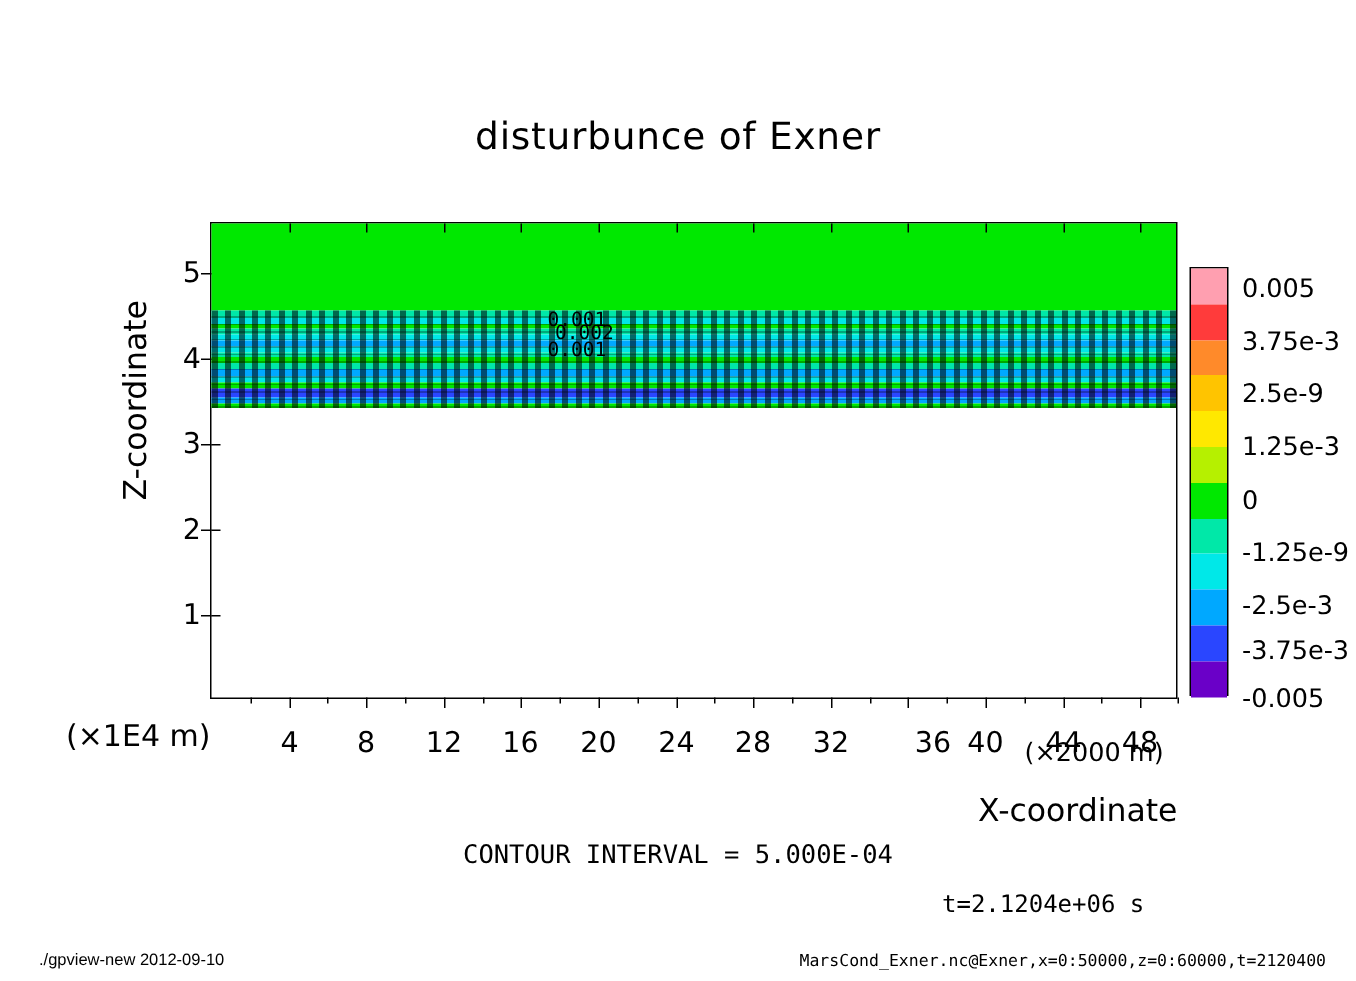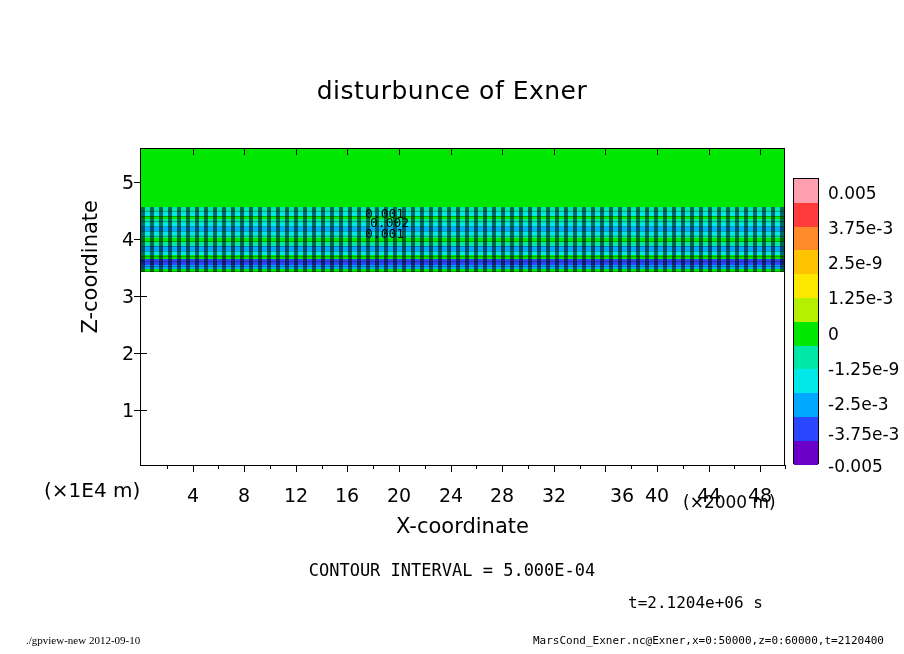--- a/index.html
+++ b/index.html
@@ -93,22 +93,22 @@
   }
 
   #y-axis-title {
     left: 78px; top: 200px;
     font-size: 21px;
     transform-origin: left top;
     transform: rotate(-90deg) translate(-100%, 0);
     white-space: nowrap;
   }
   #x-axis-title {
-    left: 140px; top: 514px; width: 645px;
-    text-align: center;
+    left: 140px; top: 528px; width: 645px;
+    text-align: right;
     font-size: 21px;
   }
   #x-units-left {
     left: 44px; top: 478px;
     font-size: 20px;
   }
   #x-units-right {
     left: 683px; top: 492px;
     font-size: 17px;
   }
@@ -145,21 +145,21 @@
     font-family: "DejaVu Sans Mono", monospace;
   }
   #time-stamp {
     left: 628px; top: 593px;
     font-size: 16px;
     font-family: "DejaVu Sans Mono", monospace;
   }
   #footer-left {
     left: 26px; top: 634px;
     font-size: 11px;
-    font-family: Liberation Serif, serif;
+    font-family: Liberation Sans, sans-serif;
   }
   #footer-right {
     right: 20px; top: 634px;
     font-size: 11px;
     font-family: "DejaVu Sans Mono", monospace;
   }
 </style>
 </head>
 <body>
 

